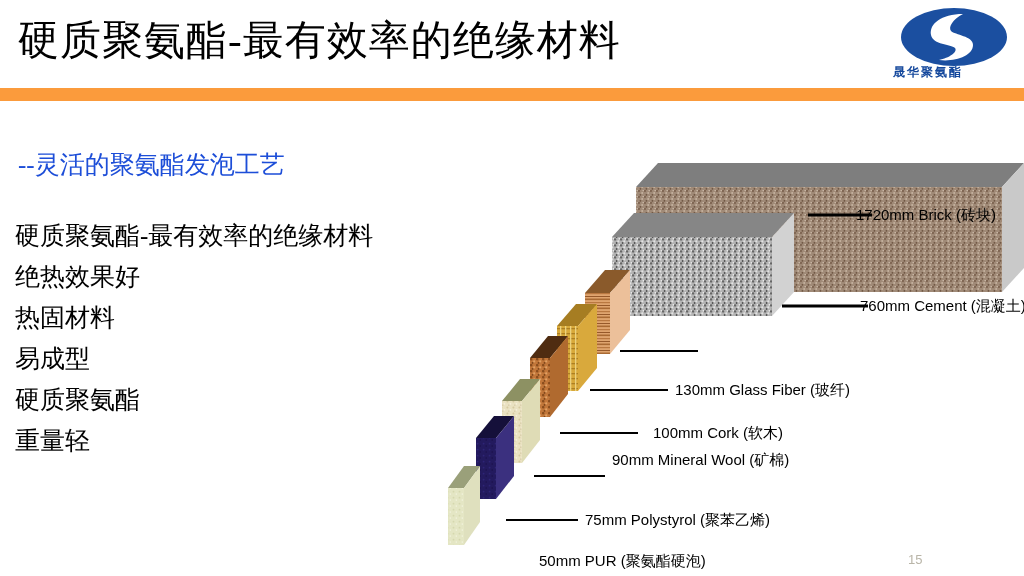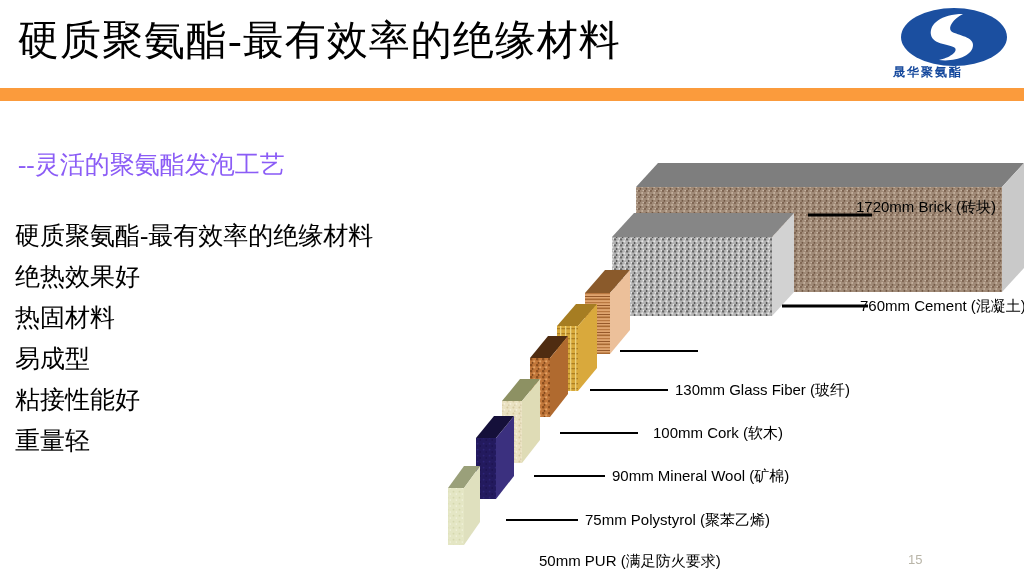--- a/index.html
+++ b/index.html
@@ -61,21 +61,21 @@
     white-space: nowrap;
   }
 
   
   #subtitle-line {
     position: absolute;
     left: 18px; top: 148px;
     font-family: "Liberation Serif", "DejaVu Serif", serif;
     font-size: 25px;
     line-height: 34px;
-    color: #8b5cf6;
+    color: #1d4ed8;
     white-space: nowrap;
   }
   #bullet-list {
     position: absolute;
     left: 15px; top: 215px;
     width: 430px;
   }
   .bullet-line {
     font-family: "Liberation Serif", "DejaVu Serif", serif;
     font-size: 25px;
@@ -125,21 +125,21 @@
   <div id="header-rule"></div>
 </div>
 
 <div id="subtitle-line">--灵活的聚氨酯发泡工艺</div>
 
 <div id="bullet-list">
   <div class="bullet-line">硬质聚氨酯-最有效率的绝缘材料</div>
   <div class="bullet-line">绝热效果好</div>
   <div class="bullet-line">热固材料</div>
   <div class="bullet-line">易成型</div>
-  <div class="bullet-line">粘接性能好</div>
+  <div class="bullet-line">硬质聚氨酯</div>
   <div class="bullet-line">重量轻</div>
 </div>
 
 <div id="material-diagram">
 
   <svg width="584" height="440" viewBox="0 0 584 440">
     <defs>
 
       <pattern id="pat-brick" width="6" height="6" patternUnits="userSpaceOnUse">
         <rect width="6" height="6" fill="#a08a77"></rect>
@@ -242,22 +242,22 @@
     <line x1="342" y1="188" x2="428" y2="188" stroke="#000" stroke-width="3"></line>
     <line x1="180" y1="233" x2="258" y2="233" stroke="#000" stroke-width="2"></line>
     <line x1="150" y1="272" x2="228" y2="272" stroke="#000" stroke-width="2"></line>
     <line x1="120" y1="315" x2="198" y2="315" stroke="#000" stroke-width="2"></line>
     <line x1="94" y1="358" x2="165" y2="358" stroke="#000" stroke-width="2"></line>
     <line x1="66" y1="402" x2="138" y2="402" stroke="#000" stroke-width="2"></line>
     <line x1="38" y1="443" x2="92" y2="443" stroke="#000" stroke-width="2"></line>
   </svg>
 
   
-  <div class="mat-label" style="left:416px; top:80px;">1720mm Brick (砖块)</div>
+  <div class="mat-label" style="left:416px; top:88px;">1720mm Brick (砖块)</div>
   <div class="mat-label" style="left:420px; top:179px;">760mm Cement (混凝土)</div>
   <div class="mat-label" style="left:235px; top:263px;">130mm Glass Fiber (玻纤)</div>
   <div class="mat-label" style="left:213px; top:306px;">100mm Cork (软木)</div>
-  <div class="mat-label" style="left:172px; top:349px;">90mm Mineral Wool (矿棉)</div>
+  <div class="mat-label" style="left:172px; top:333px;">90mm Mineral Wool (矿棉)</div>
   <div class="mat-label" style="left:145px; top:393px;">75mm Polystyrol (聚苯乙烯)</div>
-  <div class="mat-label" style="left:99px; top:434px;">50mm PUR (满足防火要求)</div>
+  <div class="mat-label" style="left:99px; top:434px;">50mm PUR (聚氨酯硬泡)</div>
 </div>
 
 <div id="page-number">15</div>
 
 </body></html>

